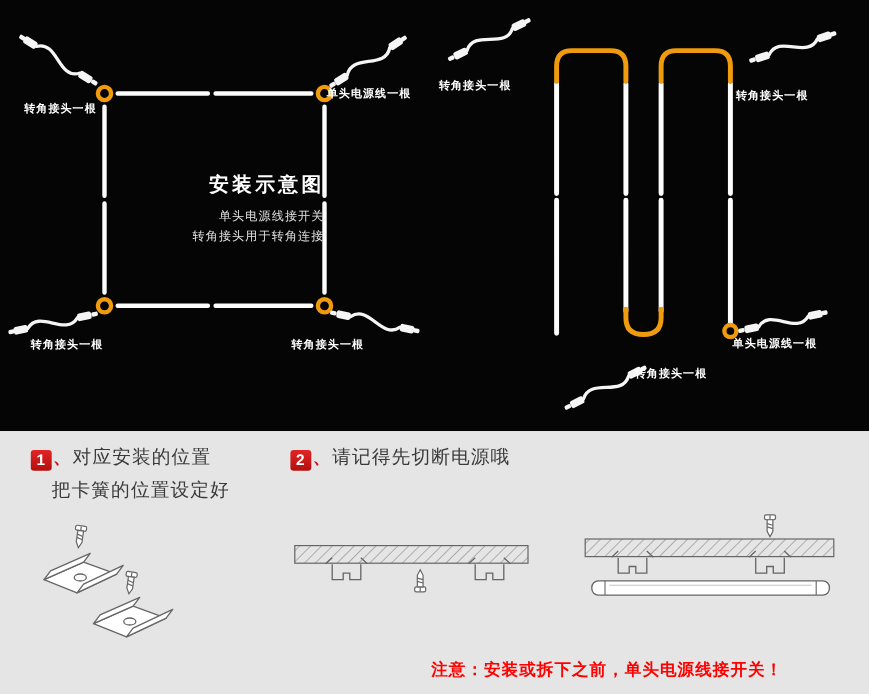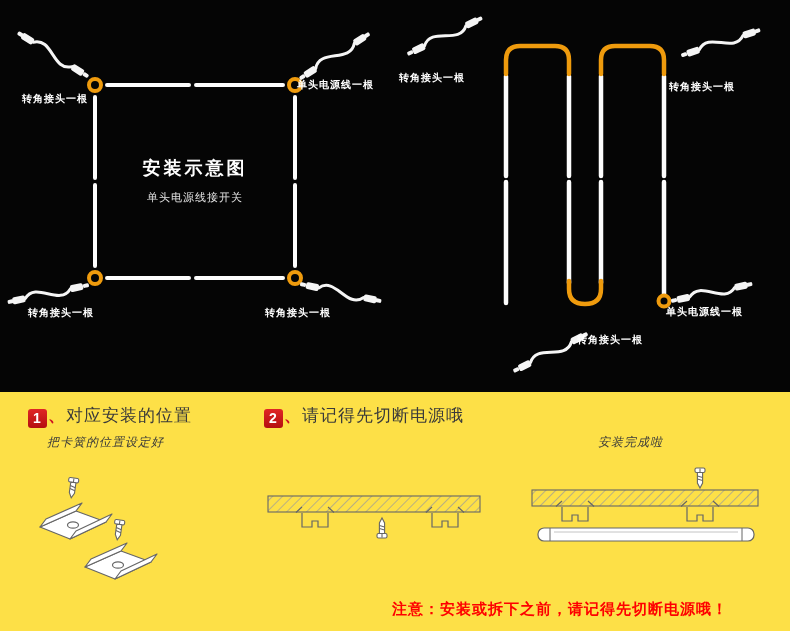--- a/index.html
+++ b/index.html
@@ -12,44 +12,44 @@
   .top{
     position:absolute;left:0;top:0;width:790px;height:392px;
     background:#050505;
   }
   .scene-svg{position:absolute;left:0;top:0;}
   .lbl{
     position:absolute;color:#ffffff;font-size:10px;font-weight:bold;
     letter-spacing:1px;white-space:nowrap;
   }
   .center-text{
-    position:absolute;left:95px;top:156px;width:200px;text-align:center;color:#fff;
+    position:absolute;left:95px;top:156px;width:200px;text-align:right;color:#fff;
   }
   .center-text .title{
     font-size:18px;font-weight:bold;letter-spacing:3px;margin-bottom:8px;
   }
   .center-text .sub{
     font-size:11px;color:#e3e3e3;letter-spacing:1px;line-height:18px;
   }
   
   .bottom{
-    position:absolute;left:0;top:392px;width:790px;height:239px;background:#fde047;
+    position:absolute;left:0;top:392px;width:790px;height:239px;background:#e5e5e5;
   }
   .illus-svg{position:absolute;left:0;top:0;}
   .step-head{
     position:absolute;white-space:nowrap;color:#3a3a3a;font-size:17px;letter-spacing:1px;
   }
   .badge{
     display:inline-block;width:19px;height:19px;border-radius:3px;
     background:linear-gradient(#e02525,#b40f0f);color:#fff;text-align:center;
     line-height:19px;font-size:14px;font-weight:bold;vertical-align:-2px;margin-right:1px;
   }
   .sep{color:#cf1322;font-weight:bold;}
   .step-line2{
-    position:absolute;white-space:nowrap;color:#3a3a3a;font-size:12px;letter-spacing:1px;font-style:italic;
+    position:absolute;white-space:nowrap;color:#3a3a3a;font-size:17px;letter-spacing:1px;
   }
   .notice{
     position:absolute;left:392px;top:208px;white-space:nowrap;
     color:#fe0000;font-size:15px;font-weight:bold;letter-spacing:1px;
   }
 </style>
 </head>
 <body>
 
 <div class="page">
@@ -112,20 +112,21 @@
     <div class="lbl" style="left:265px;top:306px">转角接头一根</div>
 
     <div class="lbl" style="left:399px;top:71px">转角接头一根</div>
     <div class="lbl" style="left:669px;top:80px">转角接头一根</div>
     <div class="lbl" style="left:666px;top:305px">单头电源线一根</div>
     <div class="lbl" style="left:577px;top:333px">转角接头一根</div>
 
     <div class="center-text">
       <div class="title">安装示意图</div>
       <div class="sub">单头电源线接开关</div>
+      <div class="sub">转角接头用于转角连接</div>
     </div>
   </div>
 
   <div class="bottom">
 
     <svg class="illus-svg" width="790" height="239" viewBox="0 0 790 239">
       <defs>
         <pattern id="hatch" width="7" height="7" patternUnits="userSpaceOnUse" patternTransform="rotate(45)">
           <line x1="0" y1="0" x2="0" y2="7" stroke="#9a9a9a" stroke-width="1.4"></line>
         </pattern>
@@ -176,17 +177,16 @@
 
     <div class="step-head" style="left:28px;top:12px">
       <span class="badge">1</span><span class="sep">、</span><span>对应安装的位置</span>
     </div>
     <div class="step-line2" style="left:47px;top:42px">把卡簧的位置设定好</div>
 
     <div class="step-head" style="left:264px;top:12px">
       <span class="badge">2</span><span class="sep">、</span><span>请记得先切断电源哦</span>
     </div>
 
-    <div class="step-line2" style="left:598px;top:42px">安装完成啦</div>
 
-    <div class="notice">注意：安装或拆下之前，请记得先切断电源哦！</div>
+    <div class="notice">注意：安装或拆下之前，单头电源线接开关！</div>
   </div>
 </div>
 
 </body></html>

